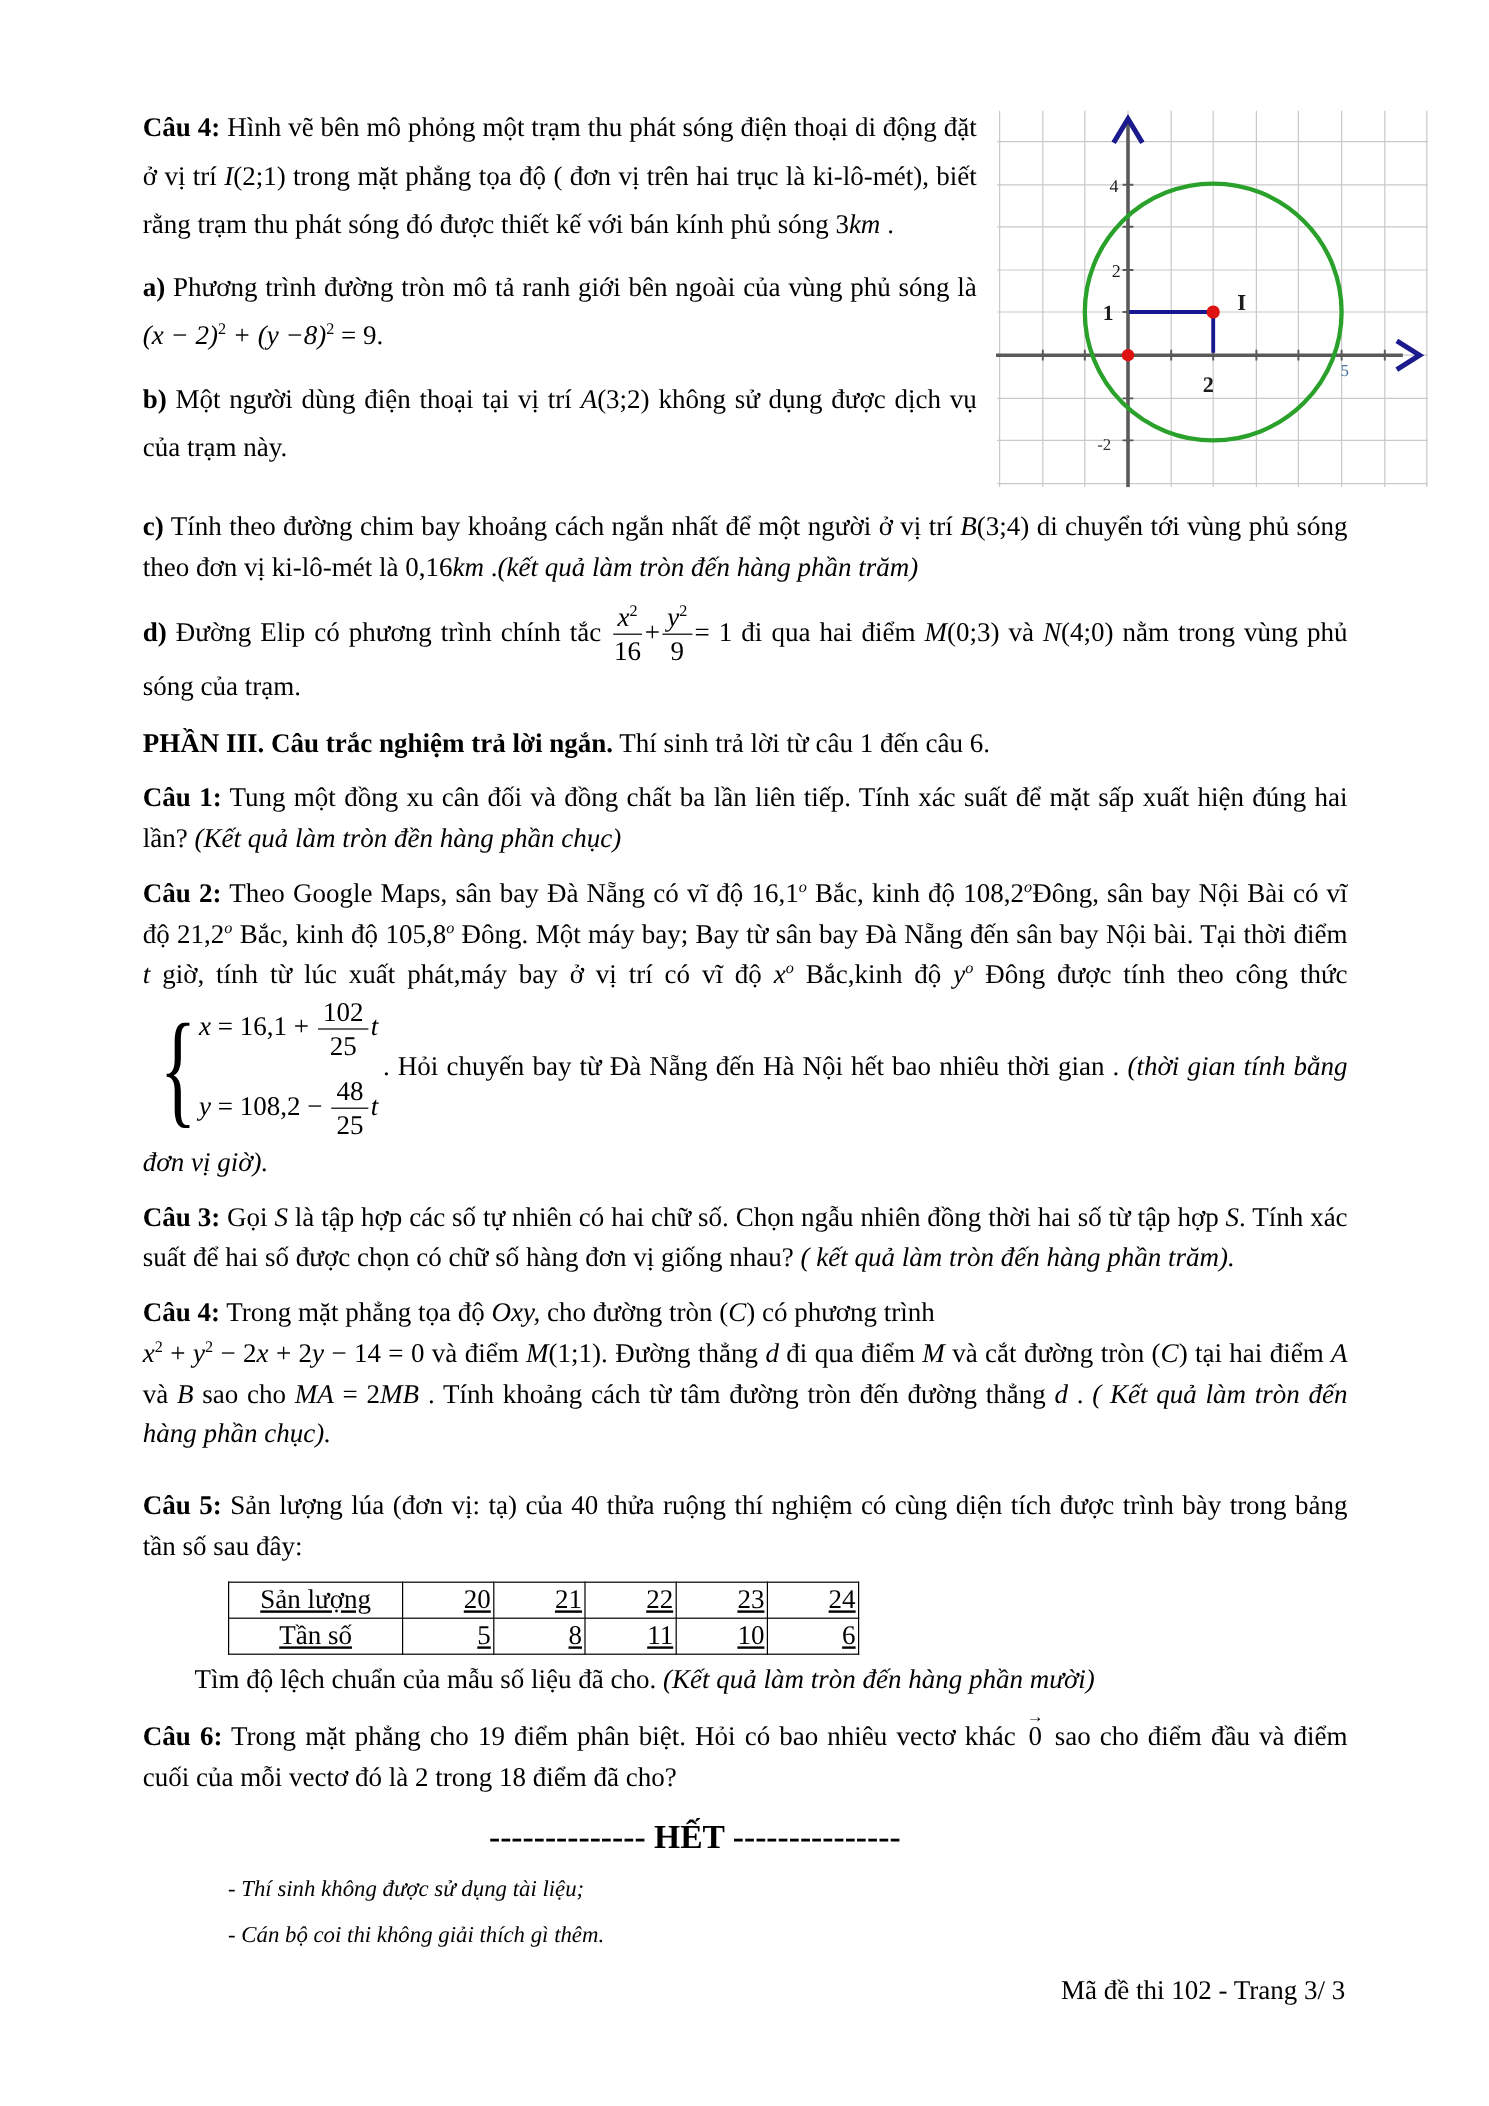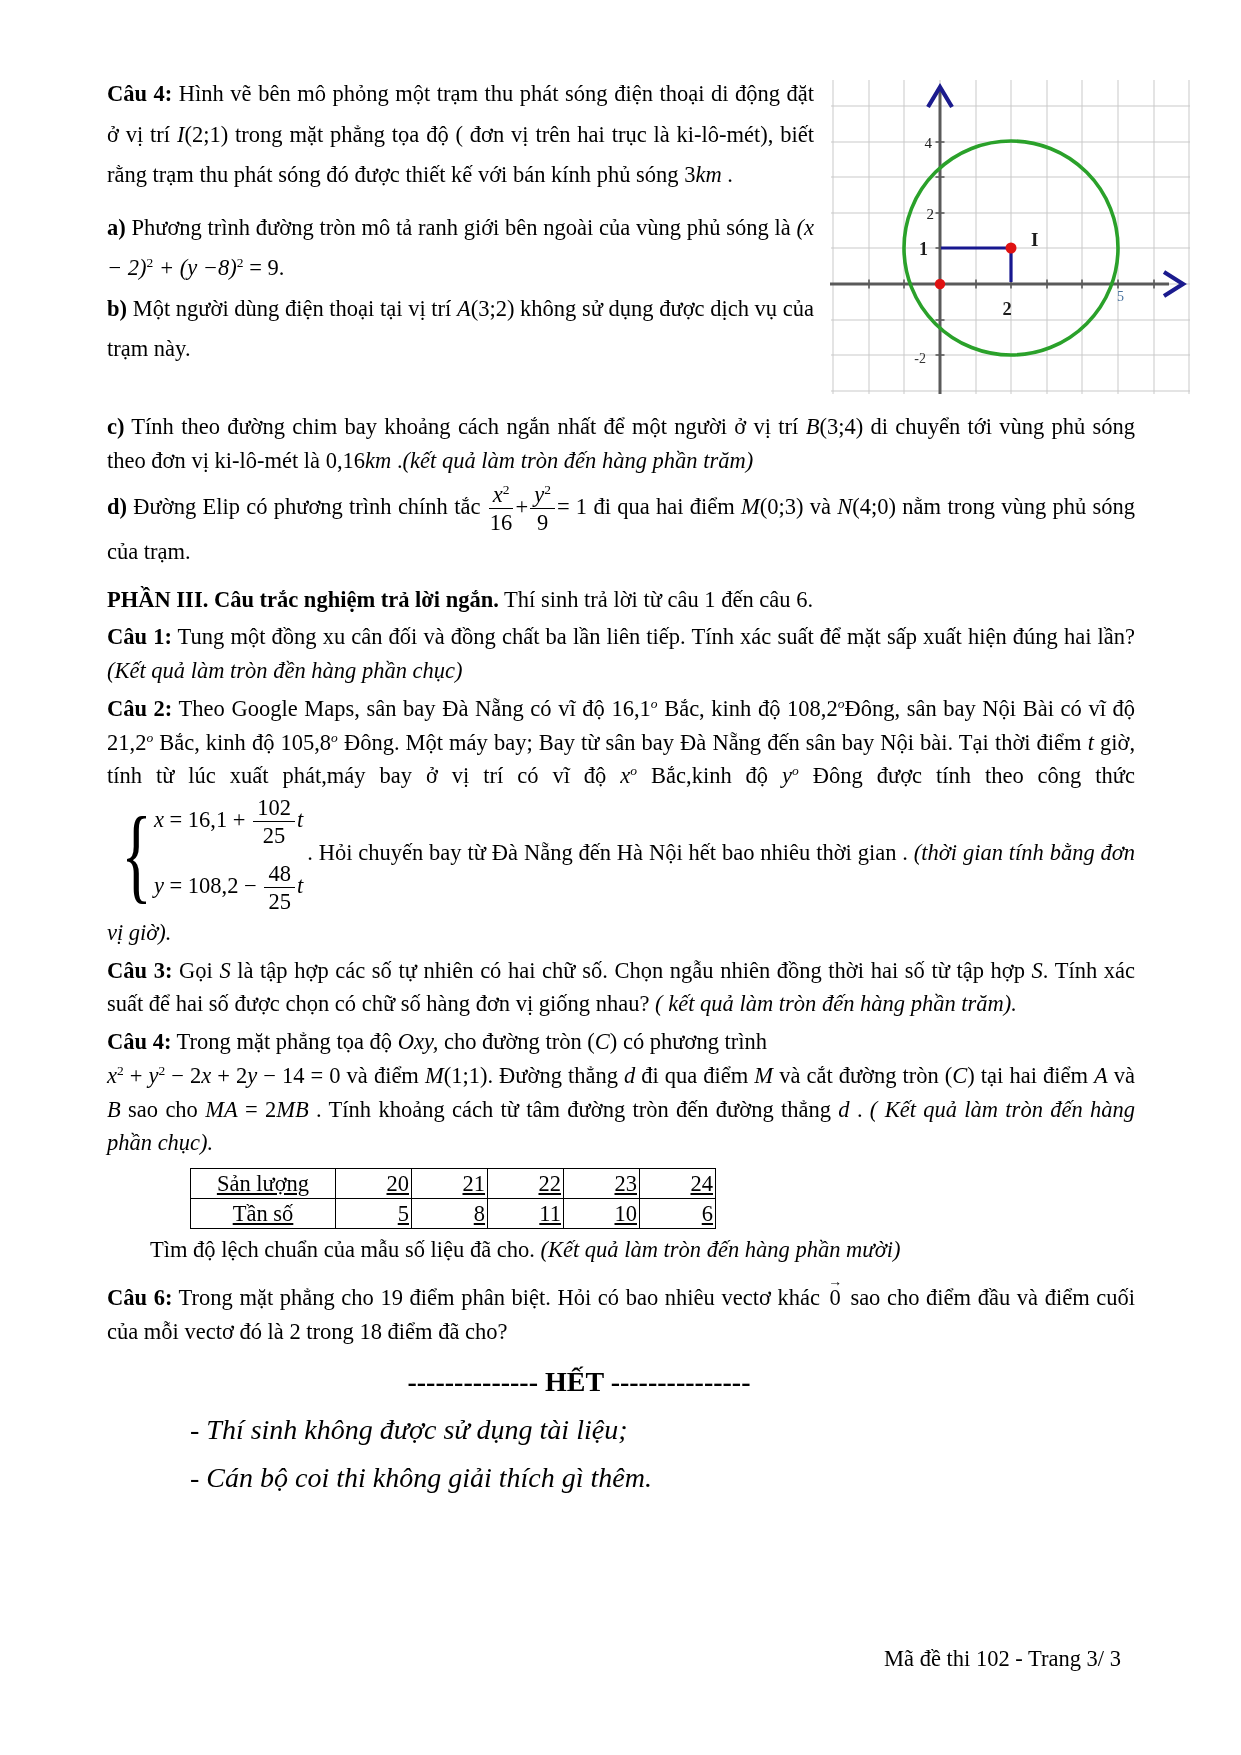--- a/index.html
+++ b/index.html
@@ -1,19 +1,19 @@
 <!DOCTYPE html>
 <html><head>
 <meta charset="utf-8">
 <style>
   html,body{margin:0;padding:0;background:#fff;}
   .page{position:relative;width:1241px;height:1755px;box-sizing:border-box;
         padding:74px 106px 0 107px;background:#fff;color:#000;
         font-family:"Liberation Serif",serif;font-size:22.5px;overflow:hidden;}
-  p{margin:0;text-align:justify;line-height:1.5;}
+  p{margin:12px;text-align:justify;line-height:1.5;}
   b{font-weight:bold;}
   i{font-style:italic;}
   sup{font-size:0.6em;line-height:0;}
   
   .q4-block p{line-height:1.8;}
   .q4-block p.p-c,.q4-block p.p-d{line-height:1.5;}
   .p-a{margin-top:12px;}
   .p-c{clear:right;margin-top:10px;}
   .p-d{margin-top:4px;}
   figure.graph{float:right;width:362px;margin:6px -55px 10px 14px;padding:0;}
@@ -31,21 +31,21 @@
   .heading{margin-top:14px;}
   .q{margin-top:4px;}
   .q5{margin-top:26px;}
   .q6{margin-top:14px;}
   .tail{margin-top:4px;padding-left:43px;}
   .freq-table{border-collapse:collapse;margin:8px 0 0 83px;}
   .freq-table td{border:1.7px solid #000;text-align:center;height:29px;padding:0 2px;font-size:22.5px;text-decoration:underline;}
   .freq-table .c0{width:140px;}
   .freq-table .cn{width:71px;text-align:right;}
   .het{margin-top:18px;text-align:center;font-weight:bold;font-size:28px;transform:translateX(-42px);}
-  .note{margin:16px 0 0 83px;font-style:italic;font-size:28px;text-align:left;}
+  .note{margin:16px 0 0 83px;font-style:italic;font-size:19px;text-align:left;}
   .footer{position:absolute;top:1646px;right:120px;font-size:22.5px;}
   svg text{font-family:"Liberation Serif",serif;}
 </style>
 </head>
 <body>
 
 <div class="page">
 
   <section class="q4-block">
 
@@ -137,20 +137,21 @@
         <span class="eqs">
           <span class="eq"><i>x</i><span> = 16,1 + </span><span class="frac"><span class="num">102</span><span class="den">25</span></span><i>t</i></span>
           <span class="eq"><i>y</i><span> = 108,2 − </span><span class="frac"><span class="num">48</span><span class="den">25</span></span><i>t</i></span>
         </span>
       </span><span>. Hỏi chuyến bay từ Đà Nẵng đến Hà Nội hết bao nhiêu thời gian . </span><i>(thời gian tính bằng đơn vị giờ).</i></p>
 
   <p class="q"><b>Câu 3:</b><span> Gọi </span><i>S</i><span> là tập hợp các số tự nhiên có hai chữ số. Chọn ngẫu nhiên đồng thời hai số từ tập hợp </span><i>S</i><span>. Tính xác suất để hai số được chọn có chữ số hàng đơn vị giống nhau? </span><i>( kết quả làm tròn đến hàng phần trăm).</i></p>
 
   <p class="q"><b>Câu 4:</b><span> Trong mặt phẳng tọa độ </span><i>Oxy,</i><span> cho đường tròn (</span><i>C</i><span>) có phương trình </span><br><i>x</i><sup>2</sup><span> + </span><i>y</i><sup>2</sup><span> − 2</span><i>x</i><span> + 2</span><i>y</i><span> − 14 = 0</span><span> và điểm </span><i>M</i><span>(1;1)</span><span>. Đường thẳng </span><i>d</i><span> đi qua điểm </span><i>M</i><span> và cắt đường tròn (</span><i>C</i><span>) tại hai điểm </span><i>A</i><span> và </span><i>B</i><span> sao cho </span><i>MA</i><span> = 2</span><i>MB</i><span> . Tính khoảng cách từ tâm đường tròn đến đường thẳng </span><i>d</i><span> . </span><i>( Kết quả làm tròn đến hàng phần chục).</i></p>
 
+  <p class="q5"><b>Câu 5:</b><span> Sản lượng lúa (đơn vị: tạ) của 40 thửa ruộng thí nghiệm có cùng diện tích được trình bày trong bảng tần số sau đây:</span></p>
 
   <table class="freq-table">
     <tbody>
         <tr>
       <td class="c0">Sản lượng</td>
       <td class="cn">20</td>
       <td class="cn">21</td>
       <td class="cn">22</td>
       <td class="cn">23</td>
       <td class="cn">24</td>

